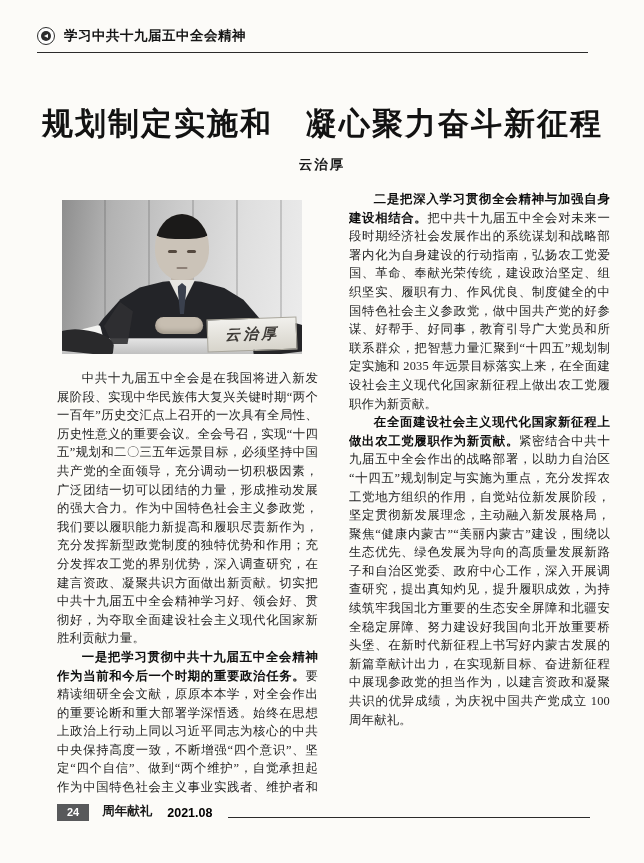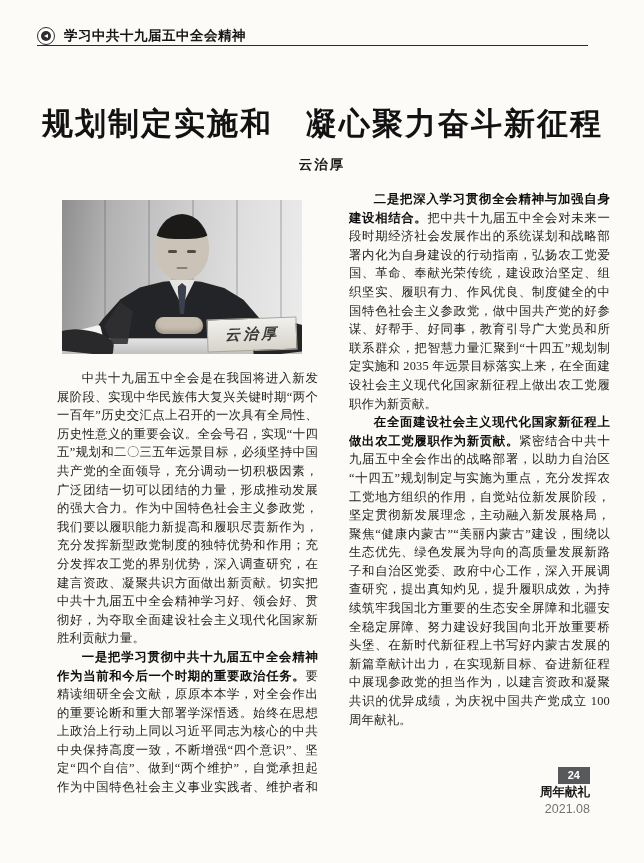--- a/index.html
+++ b/index.html
@@ -12,21 +12,21 @@
     color:var(--ink);
     -webkit-font-smoothing:antialiased;
   }
   .page{
     position:relative;width:644px;height:863px;background:var(--paper);overflow:hidden;
   }
   
   .hdr{
     position:absolute;left:37px;right:56px;top:27px;
     display:flex;align-items:center;gap:9px;
-    border-bottom:1.6px solid var(--rule);
+    padding-bottom:7px;border-bottom:1.6px solid var(--rule);
   }
   .hdr-icon{
     width:16px;height:16px;border:1.6px solid #2e2e2e;border-radius:50%;
     display:flex;align-items:center;justify-content:center;flex:0 0 auto;background:#fff;
   }
   .hdr-icon-core{
     width:10px;height:10px;border-radius:50%;background:#2e2e2e;
     display:flex;align-items:center;justify-content:center;
   }
   .hdr-icon-arrow{
@@ -111,28 +111,27 @@
     clip-path:polygon(22% 100%,0 58%,42% 0,76% 22%,62% 100%);opacity:.9;}
   .ph-micR{position:absolute;bottom:0;right:-6px;width:56px;height:30px;background:#252528;
     border-radius:55% 35% 10% 10%;transform:rotate(-7deg);}
   .ph-paper{position:absolute;bottom:13px;left:4px;width:36px;height:12px;background:#f4f4f2;
     transform:rotate(-14deg);border-radius:2px;}
   
   .ftr{
     position:absolute;left:57px;right:54px;bottom:42px;
     display:flex;align-items:flex-end;
     font-family:"Liberation Sans","DejaVu Sans",sans-serif;
-    flex-direction:column;
   }
   .ftr-badge{
     background:var(--badge);color:#fff;font-weight:bold;font-size:11px;
     padding:2px 10px 3px 10px;line-height:12px;
   }
   .ftr-journal{font-weight:bold;font-size:12.5px;margin-left:13px;color:#1a1a1a;padding-bottom:1px;}
-  .ftr-issue{font-weight:normal;font-size:12.5px;margin-left:15px;color:#737373;padding-bottom:1px;}
+  .ftr-issue{font-weight:bold;font-size:12.5px;margin-left:15px;color:#000000;padding-bottom:1px;}
   .ftr-rule{flex:1;height:0;border-bottom:1.8px solid var(--rule);margin:0 0 3px 16px;}
 </style>
 </head>
 <body>
 
 <div class="page">
 
   <div class="hdr">
     <span class="hdr-icon">
       <span class="hdr-icon-core">

